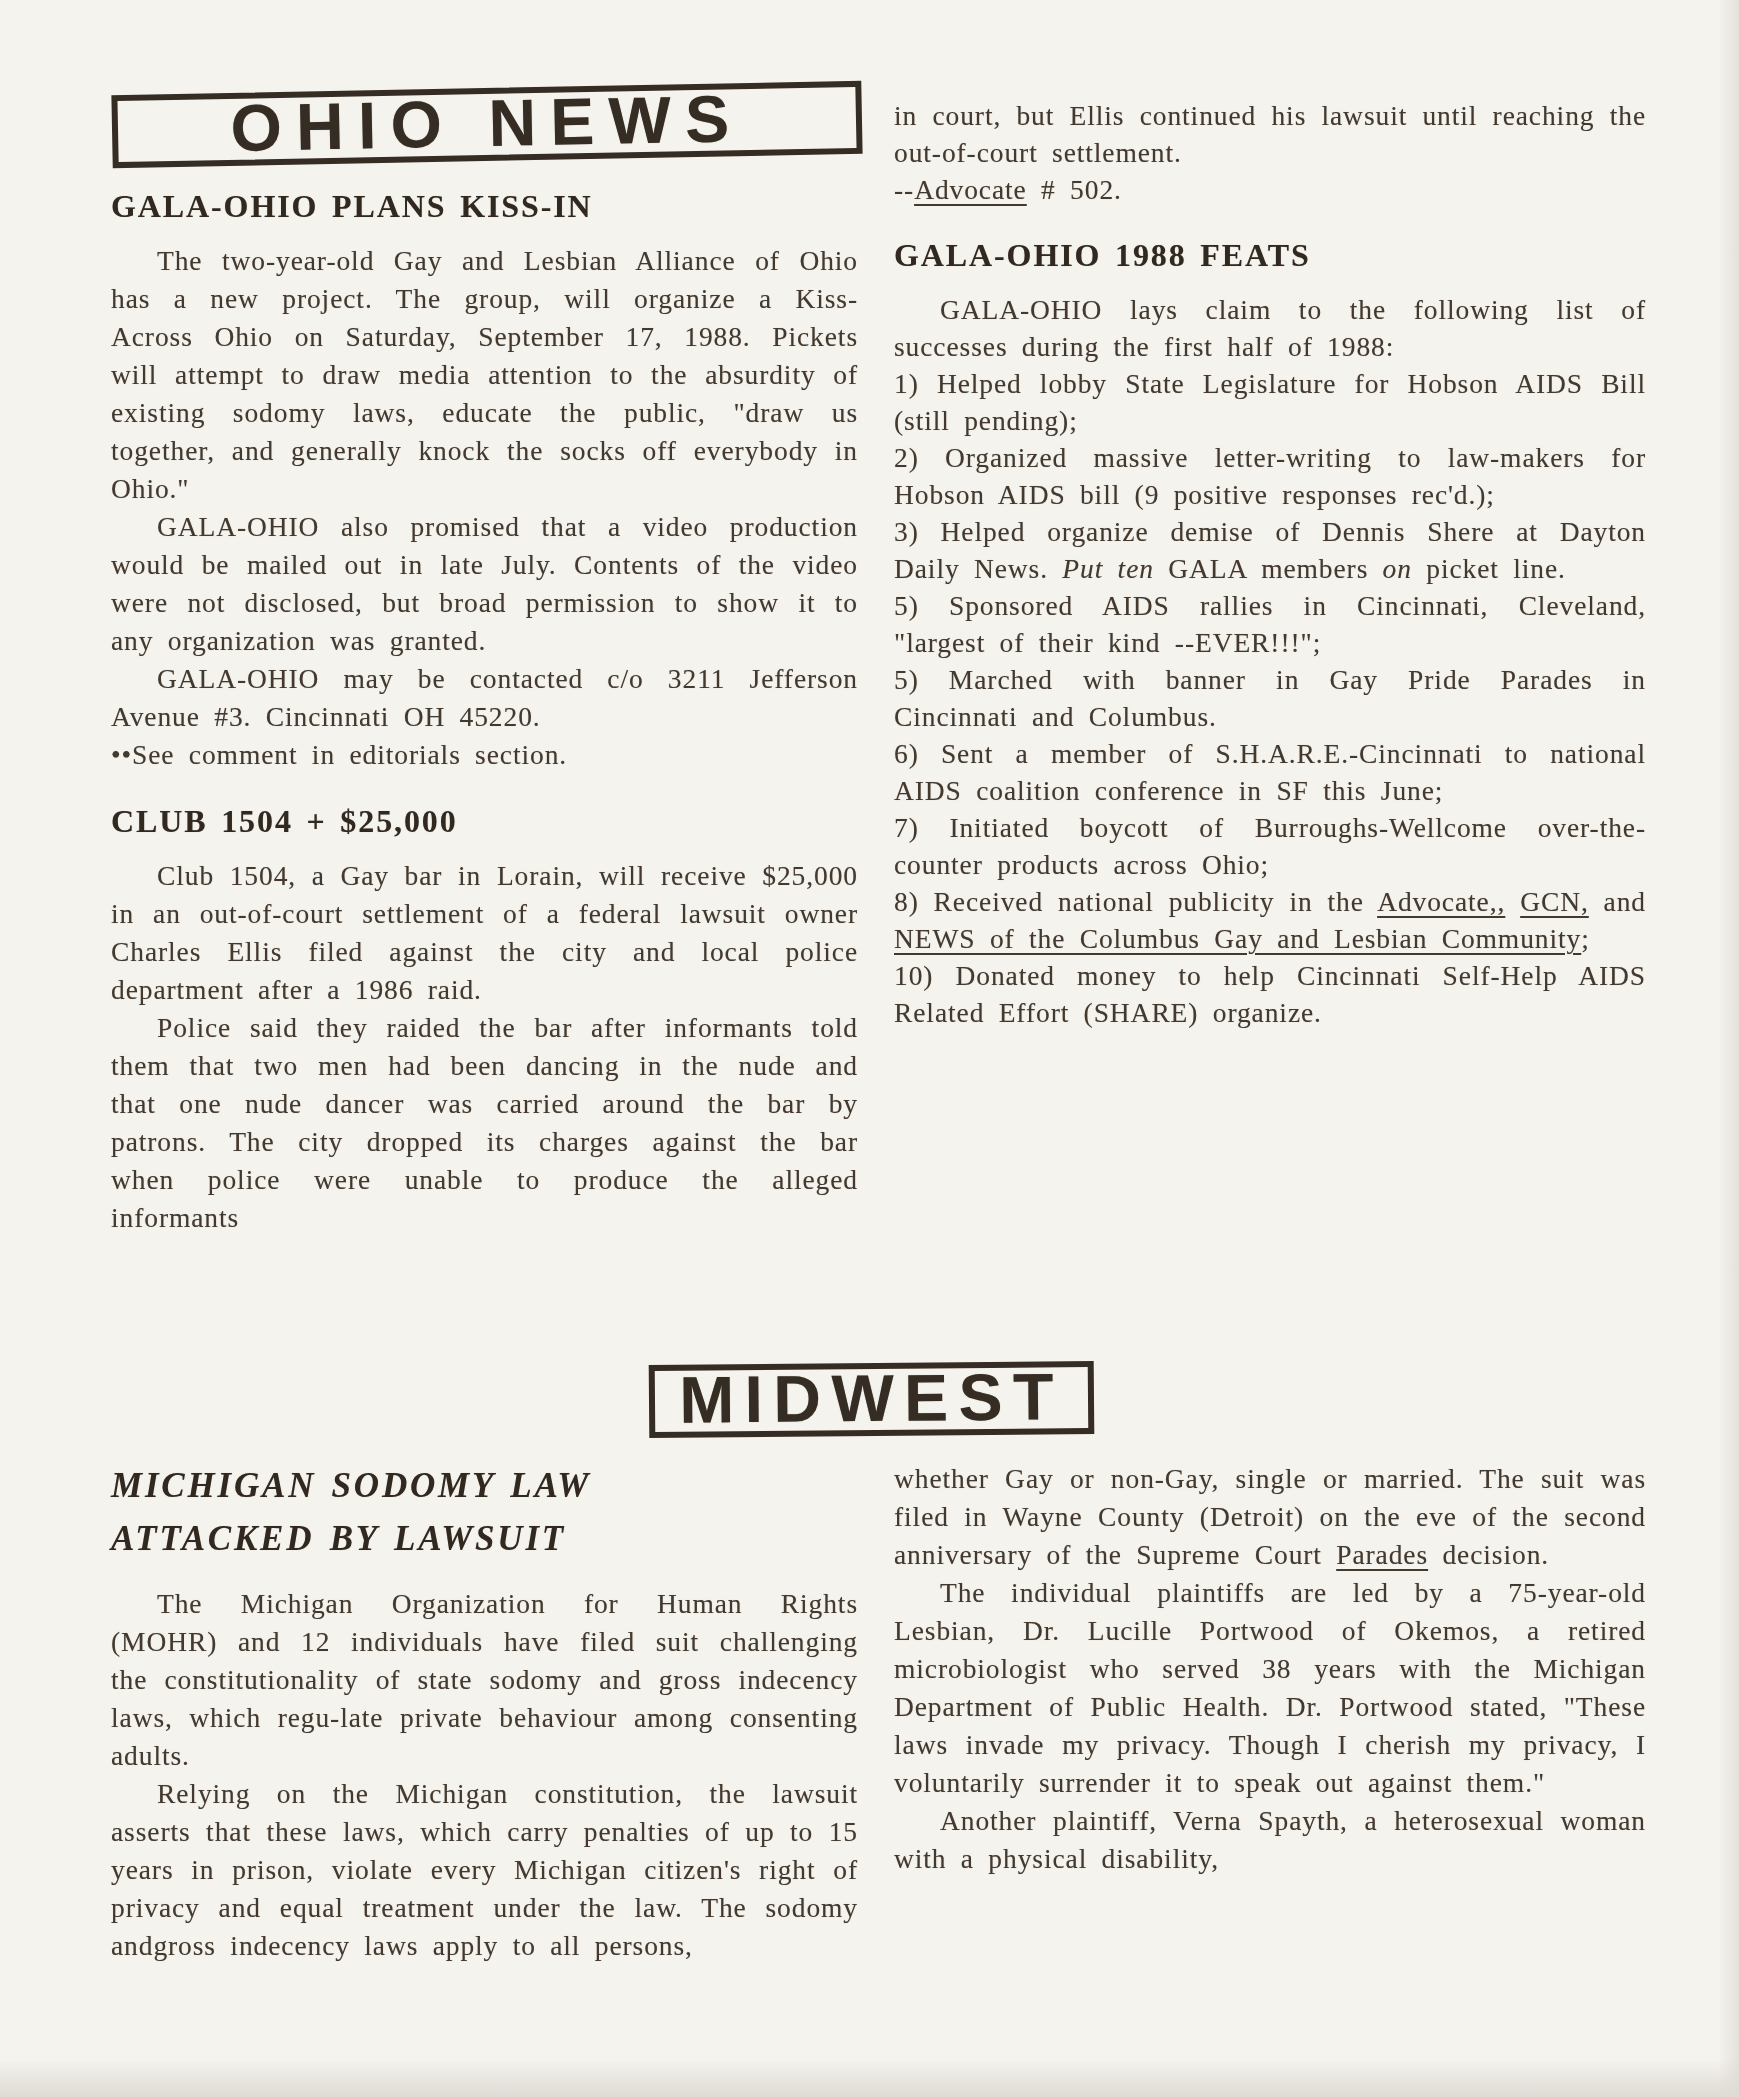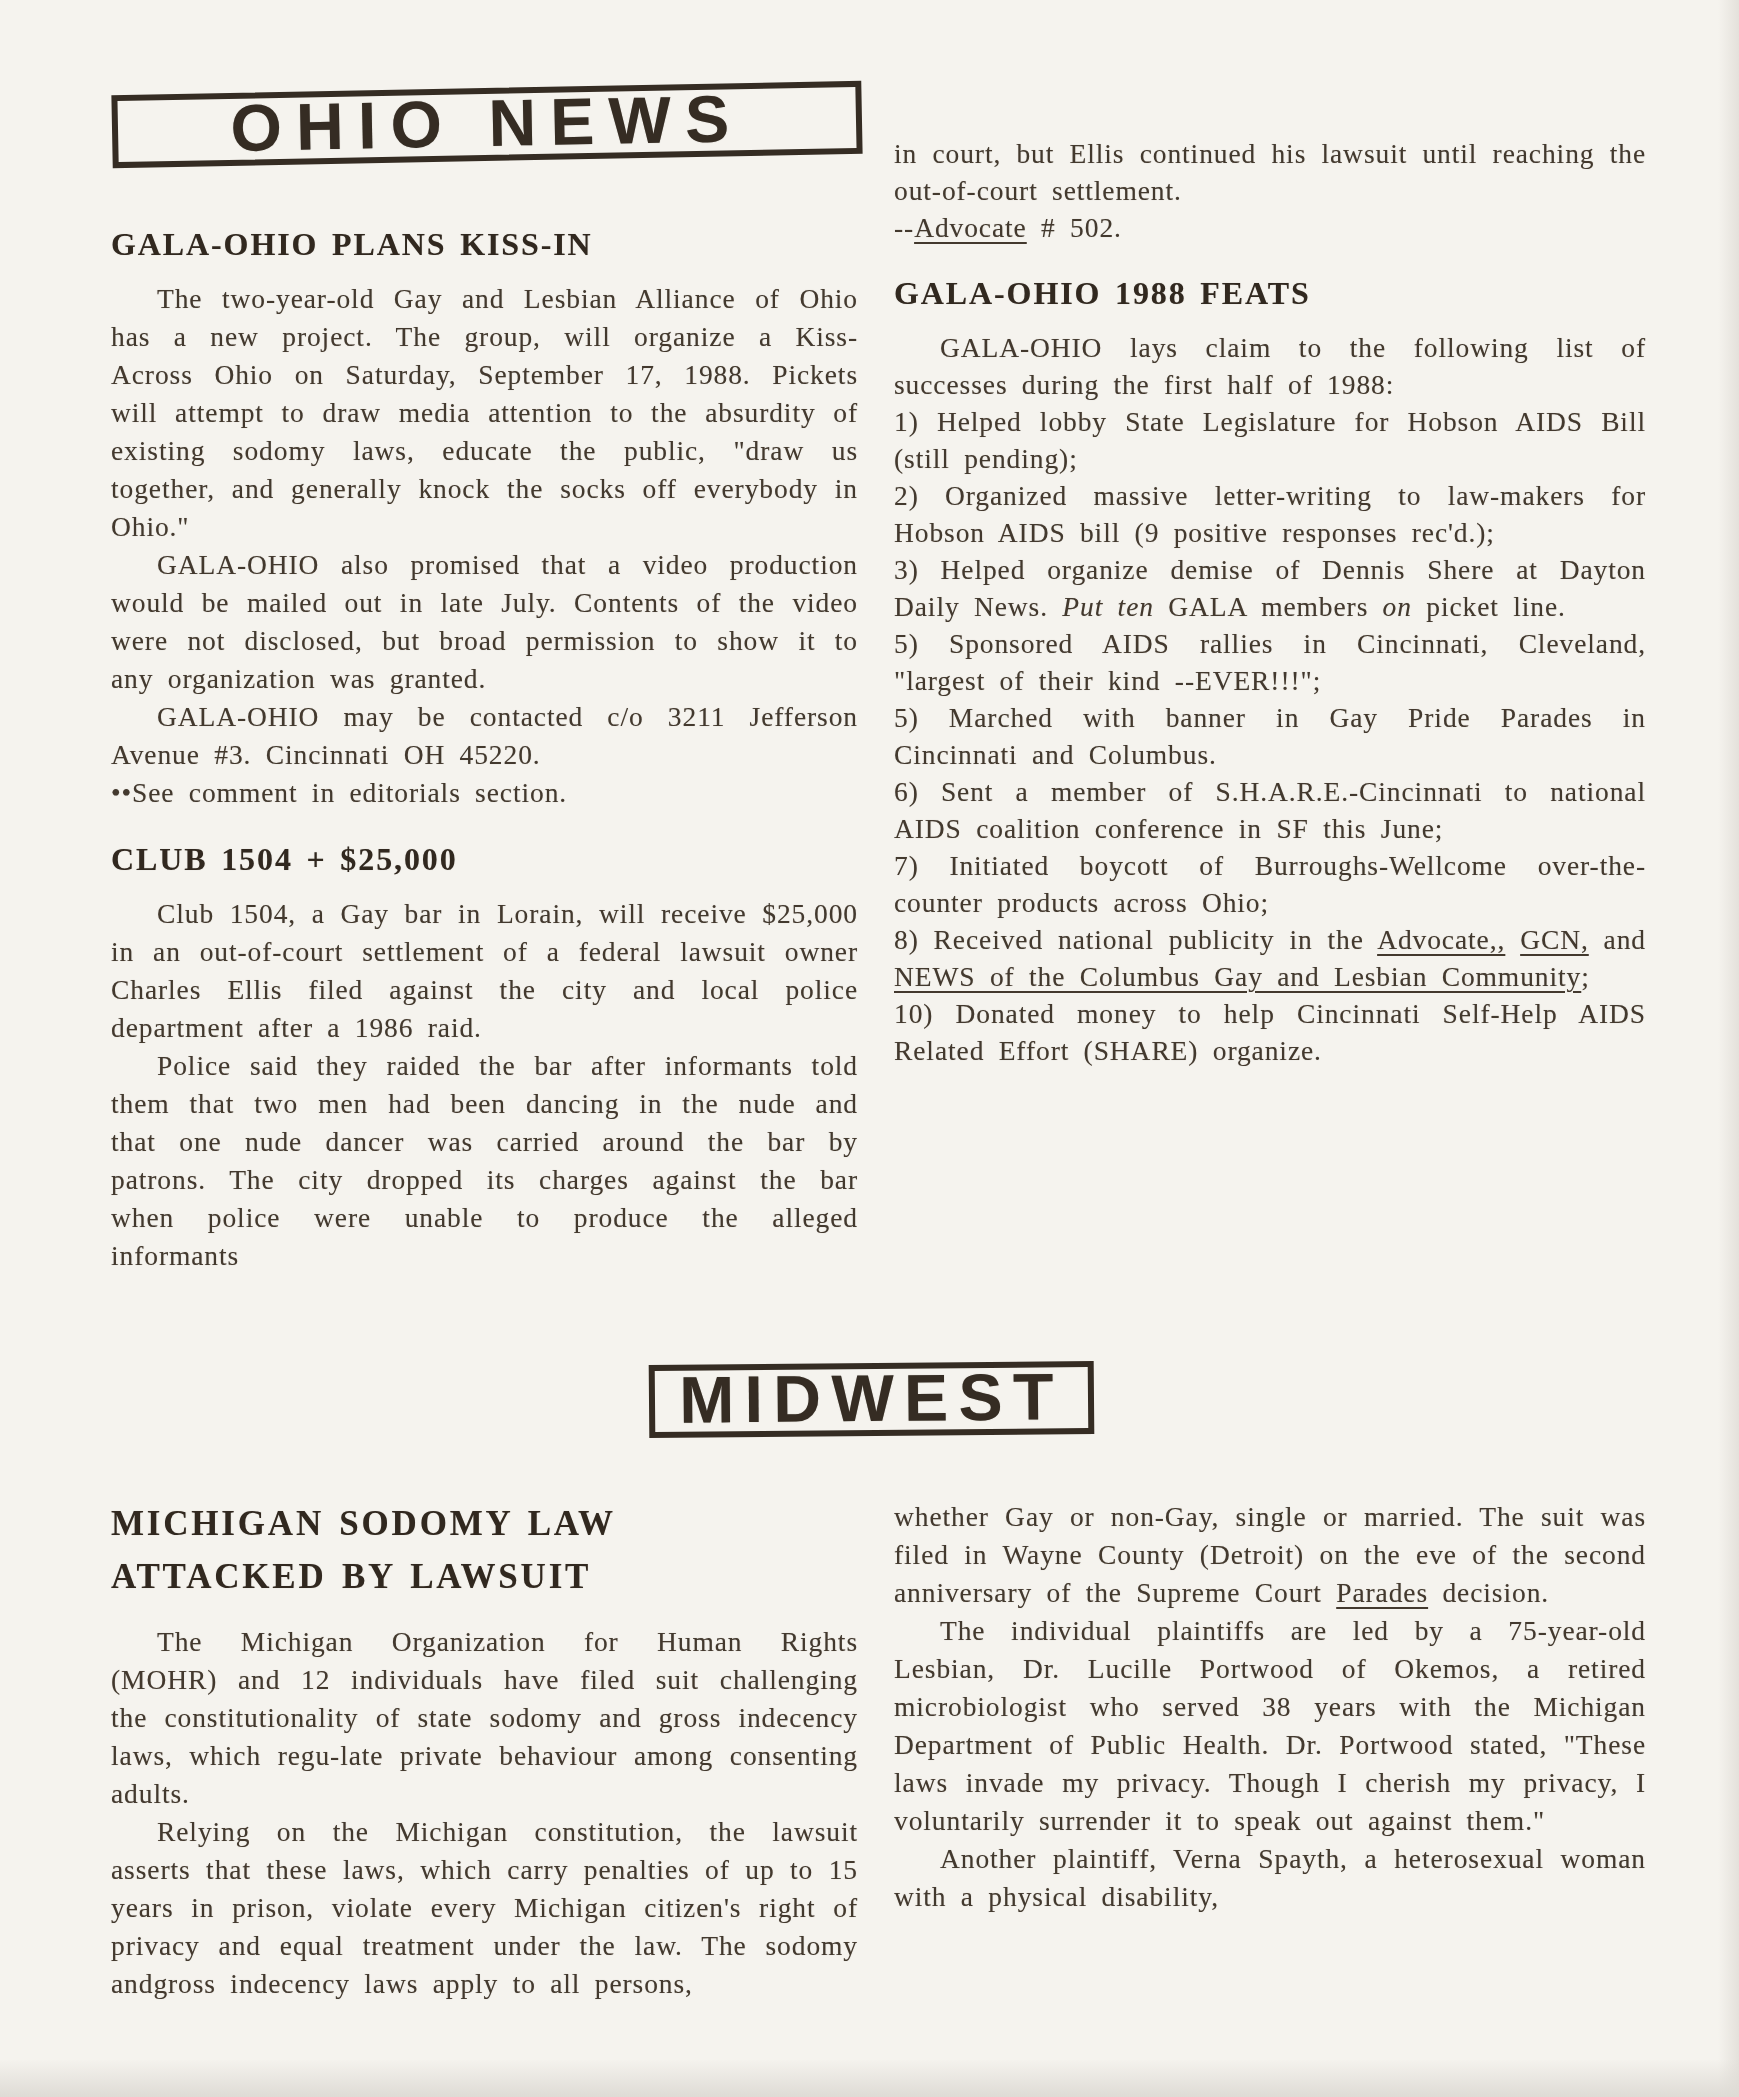--- a/index.html
+++ b/index.html
@@ -12,21 +12,20 @@
     overflow:hidden;
   }
   .col{
     position:absolute;
     text-align:justify;
     font-size:27.5px;
     line-height:38px;
     letter-spacing:0.9px;
     word-spacing:6.6px;
     text-shadow:0 0 0.9px rgba(67,57,46,.30);
-    margin-top:38px;
   }
   #col-left-top   {left:111px;  top:186px;  width:747px;}
   #col-right-top  {left:894px; top:97px;  width:752px; line-height:37px;}
   #col-left-bottom{left:111px;  top:1460px; width:747px;}
   #col-right-bottom{left:894px;top:1460px; width:752px;}
   .para{margin:0;}
   .para.indent{text-indent:46px;}
   .h1{
     font-weight:bold;
     font-size:32px;
@@ -37,20 +36,21 @@
     color:#31281f;
     text-align:left;
     text-indent:0;
   }
   .h1:first-child{margin-top:0;}
   .h1-big{
     font-size:35px;
     line-height:1.5;
     letter-spacing:2.8px;
     margin-bottom:20px;
+    font-style:italic;
   }
   .u{text-decoration:underline;text-decoration-thickness:1.9px;text-underline-offset:4.7px;}
   .i{font-style:italic;}
   .banner{
     position:absolute;
     box-sizing:border-box;
     border:6.2px solid #352c23;
     background:#f5f3ee;
     text-align:center;
     font-family:"Liberation Sans", sans-serif;

